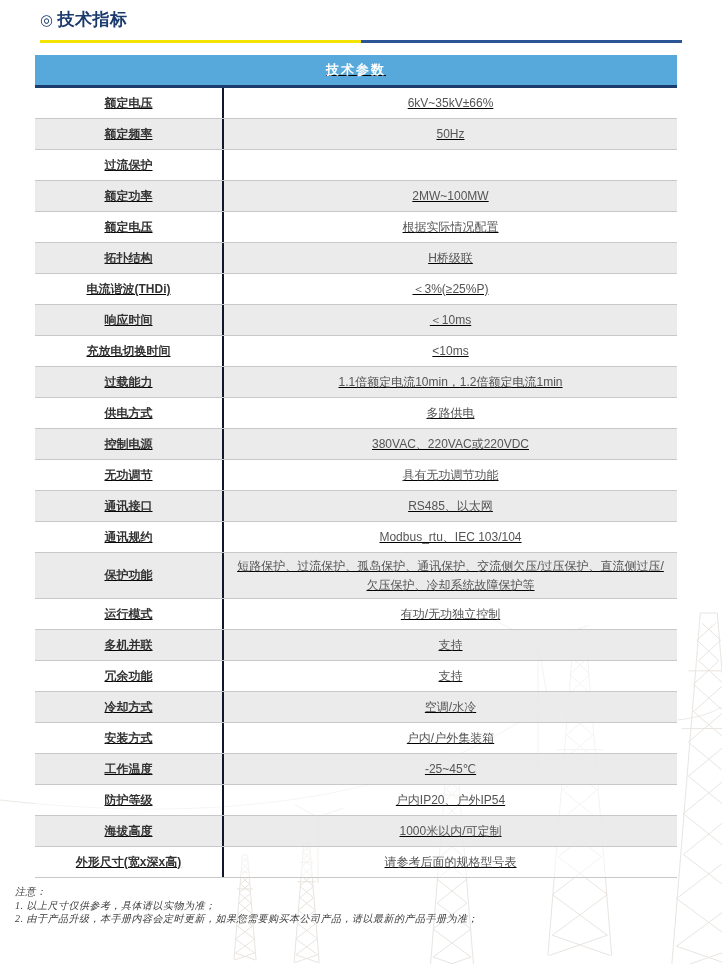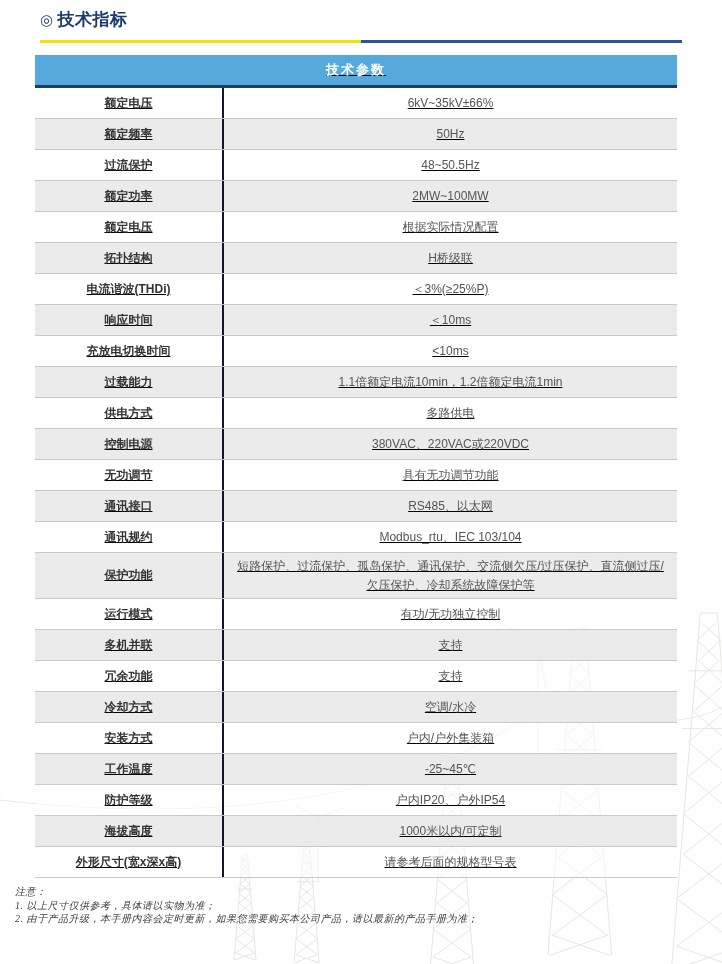--- a/index.html
+++ b/index.html
@@ -112,21 +112,20 @@
       <div class="t-row">
         <div class="cell-label">额定电压</div>
         <div class="cell-value">6kV~35kV±66%</div>
       </div>
       <div class="t-row">
         <div class="cell-label">额定频率</div>
         <div class="cell-value">50Hz</div>
       </div>
       <div class="t-row">
         <div class="cell-label">过流保护</div>
-        <div class="cell-value">48~50.5Hz</div>
       </div>
       <div class="t-row">
         <div class="cell-label">额定功率</div>
         <div class="cell-value">2MW~100MW</div>
       </div>
       <div class="t-row">
         <div class="cell-label">额定电压</div>
         <div class="cell-value">根据实际情况配置</div>
       </div>
       <div class="t-row">

